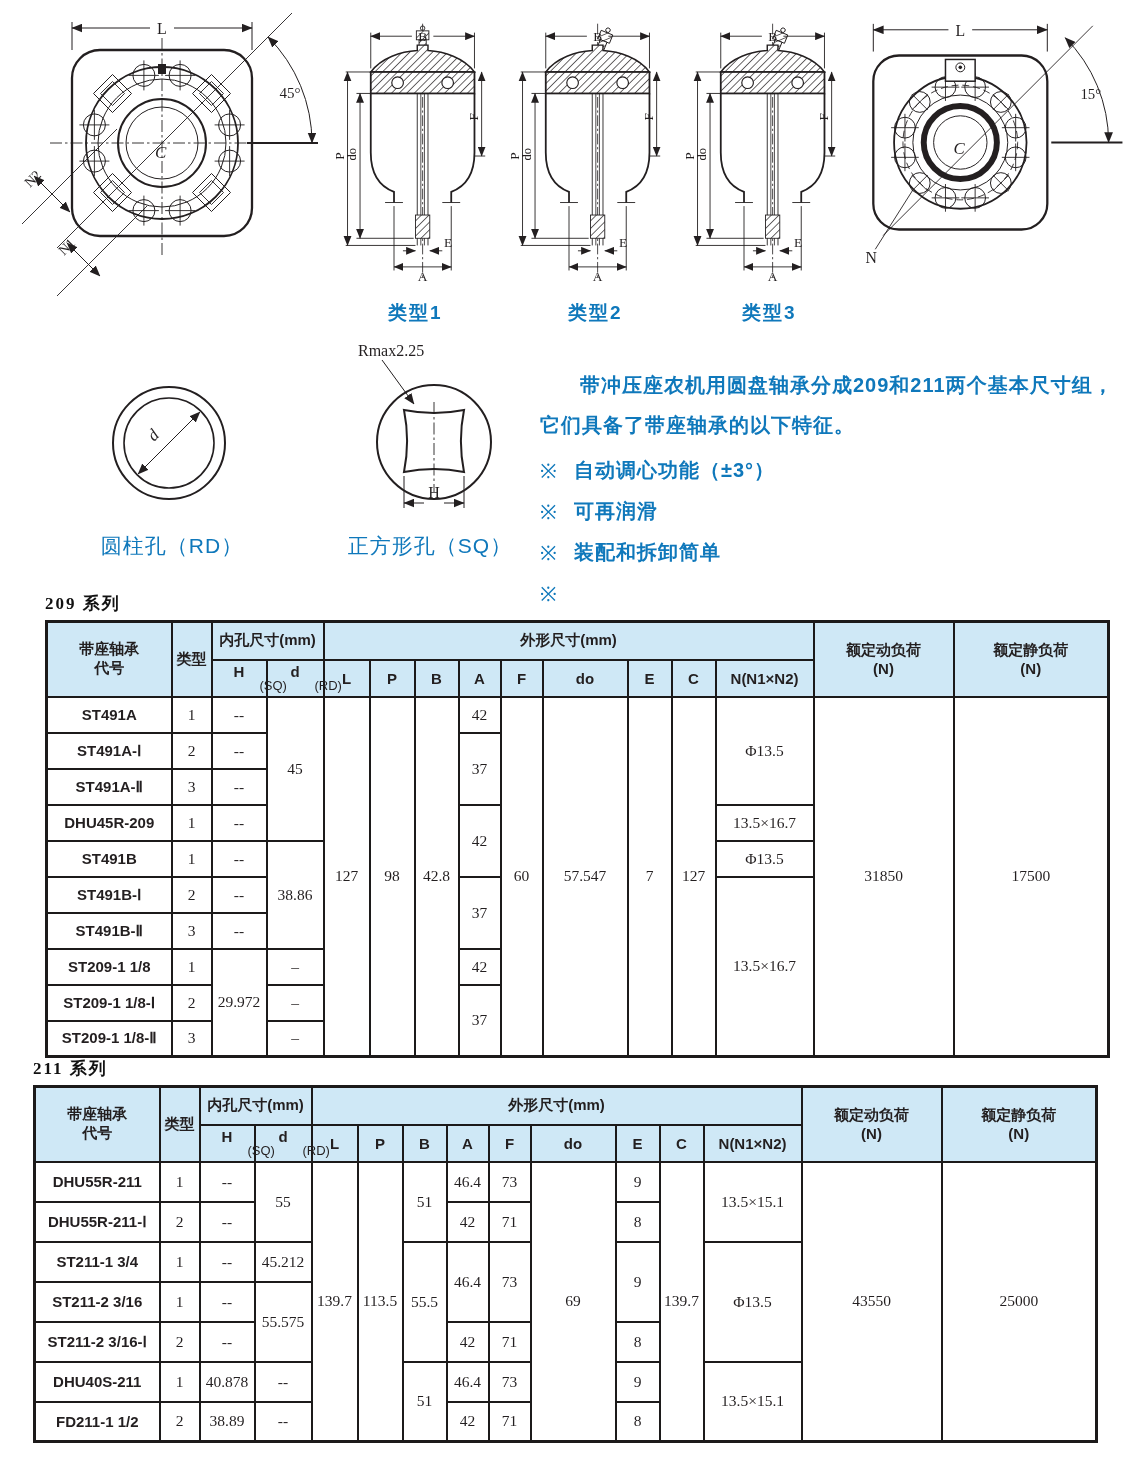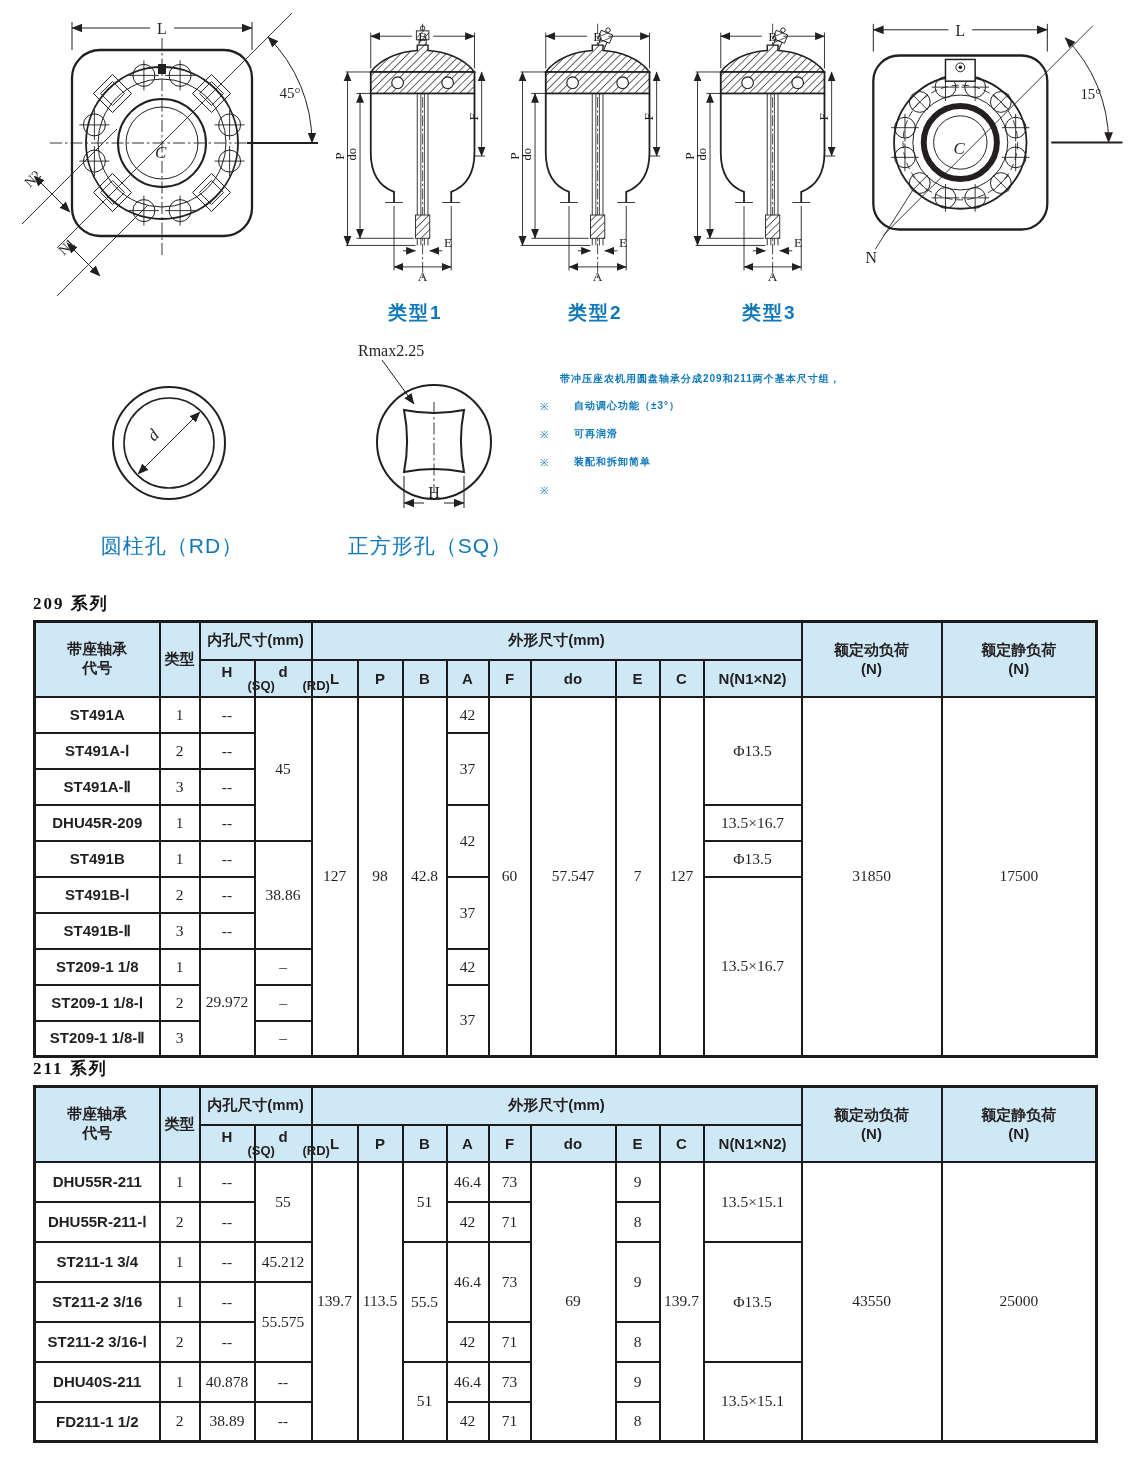--- a/index.html
+++ b/index.html
@@ -11,38 +11,38 @@
   .abs { position:absolute; }
   svg text { font-family:"Liberation Serif", serif; fill:#231f20; }
   svg .dim  { stroke:#231f20; stroke-width:1; fill:none; }
   svg .dim2 { stroke:#231f20; stroke-width:2; fill:none; }
   svg .thin { stroke:#231f20; stroke-width:0.9; fill:none; }
   svg .cl   { stroke:#231f20; stroke-width:0.9; fill:none; stroke-dasharray:12 3 2.5 3; }
   svg .dash { stroke:#231f20; stroke-width:0.9; fill:none; stroke-dasharray:7 4; }
   .type-caption { position:absolute; font-size:19px; font-weight:bold; color:#0f78bb; letter-spacing:2px; }
   .bore-caption { position:absolute; font-size:21px; font-weight:normal; color:#0f78bb; letter-spacing:1px; }
   .intro { position:absolute; left:540px; top:372px; width:578px; color:#0f78bb;
-           font-size:10px; font-weight:bold; letter-spacing:1px; }
+           font-size:20px; font-weight:bold; letter-spacing:1px; }
   .intro .l1 { text-indent:2em; margin-bottom:13px; }
   .intro .l2 { margin-bottom:18px; }
   .intro .bullet { display:flex; margin-bottom:14px; }
   .intro .marker { width:34px; flex:0 0 34px; font-weight:normal; }
   .series-title { margin:0 0 5px 33px; font-size:17px; font-weight:bold; color:#111; letter-spacing:2px;
                   font-family:"Liberation Serif", serif; }
   .spec { border-collapse:collapse; table-layout:fixed; width:1062px; margin-left:33px;
           border:3px solid #1c1a1a; }
   .spec th, .spec td { border:2px solid #1c1a1a; text-align:center; vertical-align:middle; padding:0 2px; }
   .spec th { background:#cfe8f6; font-size:15px; font-weight:bold; }
-  .spec th .sub { font-size:13px; font-weight:bold; display:block; margin-top:-2px;padding-left:45px; }
+  .spec th .sub { font-size:13px; font-weight:normal; display:block; margin-top:-2px;padding-left:45px; }
   .spec td { font-family:"Liberation Serif", serif; font-size:15.5px; }
   .spec td.code { font-family:"Liberation Sans", sans-serif; font-size:15px; font-weight:bold;text-align:center; }
   .t209 tbody tr { height:36px; }
   .t211 tbody tr { height:40px; }
   .spec thead tr.r1 { height:38px; } .spec thead tr.r2 { height:37px; }
-  .tbl-wrap209 { position:absolute; left:0; top:592px; }
+  .tbl-wrap209 { position:absolute; left:12px; top:592px; }
   .tbl-wrap211 { position:absolute; left:0; top:1057px; }
 </style>
 </head>
 <body>
 
 <div class="page">
 
   <svg class="abs" width="0" height="0" aria-hidden="true">
     <defs>
       <marker id="ma" viewBox="0 0 10 8" refX="9.5" refY="4" markerWidth="11" markerHeight="9" orient="auto-start-reverse" markerUnits="userSpaceOnUse">
@@ -393,20 +393,21 @@
     <line class="dim" x1="64" y1="136" x2="64" y2="168"></line>
     <line class="dim" x1="124" y1="136" x2="124" y2="168"></line>
     <line class="dim" x1="64" y1="163" x2="84" y2="163" marker-start="url(#ma)"></line>
     <line class="dim" x1="104" y1="163" x2="124" y2="163" marker-end="url(#ma)"></line>
     <text x="94" y="158" text-anchor="middle" font-size="16">H</text>
   </svg>
   <div class="bore-caption" style="left:335px; top:532px; width:190px; text-align:center;">正方形孔（SQ）</div>
 
   <div class="intro">
     <div class="l1">带冲压座农机用圆盘轴承分成209和211两个基本尺寸组，</div>
+    <div class="l2">它们具备了带座轴承的以下特征。</div>
     <div class="bullet">
       <span class="marker">※</span>
       <span>自动调心功能（±3°）</span>
     </div>
     <div class="bullet">
       <span class="marker">※</span>
       <span>可再润滑</span>
     </div>
     <div class="bullet">
       <span class="marker">※</span>

